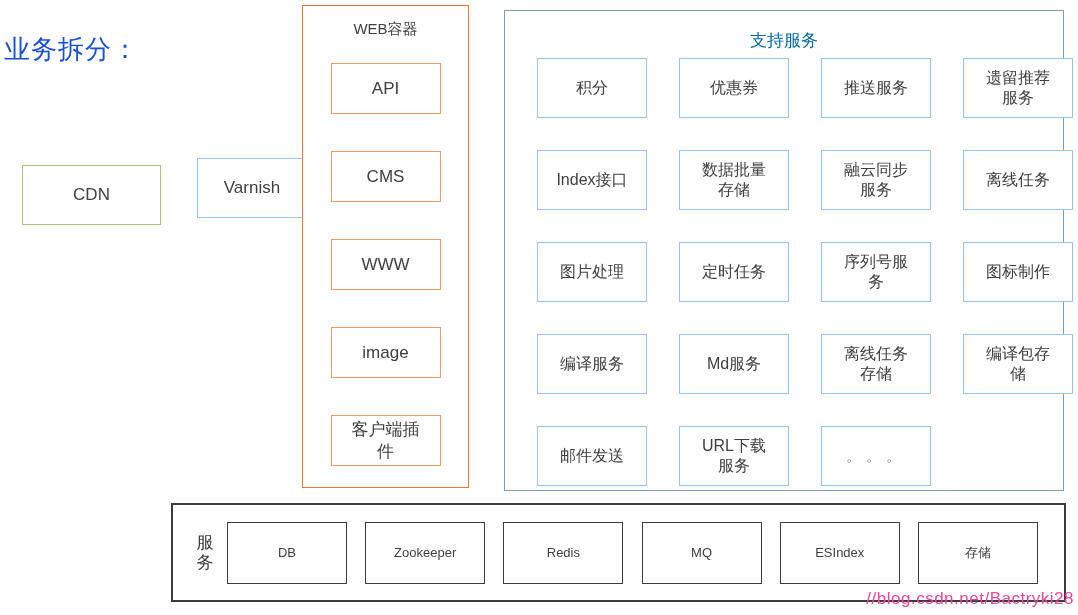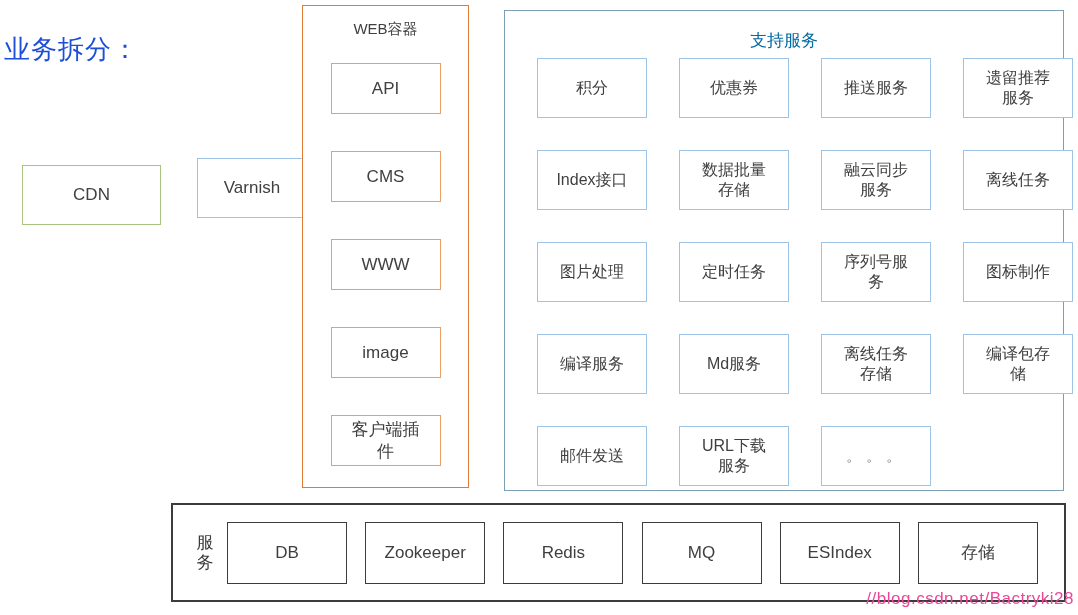--- a/index.html
+++ b/index.html
@@ -188,21 +188,21 @@
   }
   .infra-item {
     box-sizing: border-box;
     width: 120px;
     height: 62px;
     border: 1.6px solid #3c3c3c;
     background: #ffffff;
     display: flex;
     align-items: center;
     justify-content: center;
-    font-size: 17px;
+    font-size: 13px;
     color: #3f3f3f;
   }
 
   
   #watermark {
     position: absolute;
     right: 4px;
     bottom: 6px;
     font-family: Liberation Sans, sans-serif;
     font-size: 17px;

